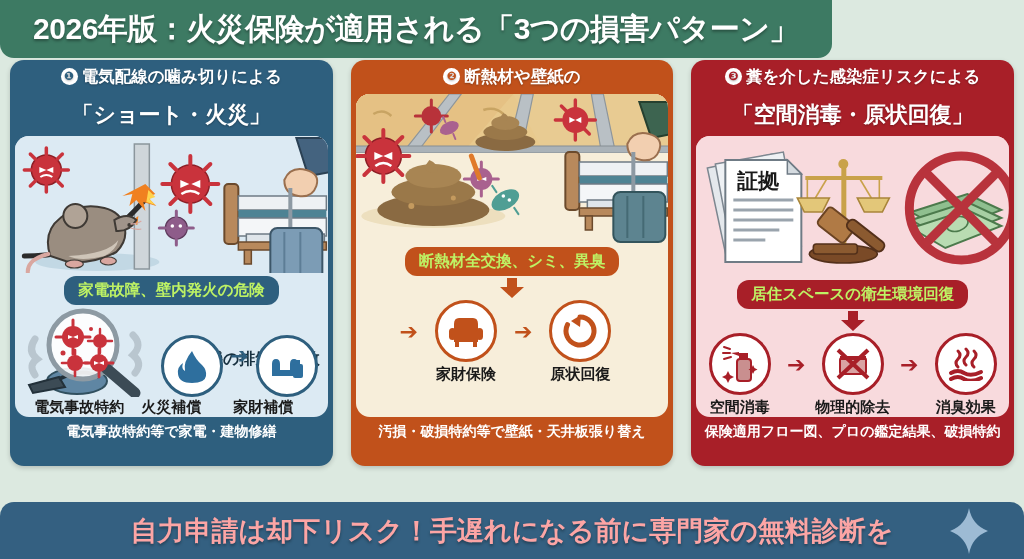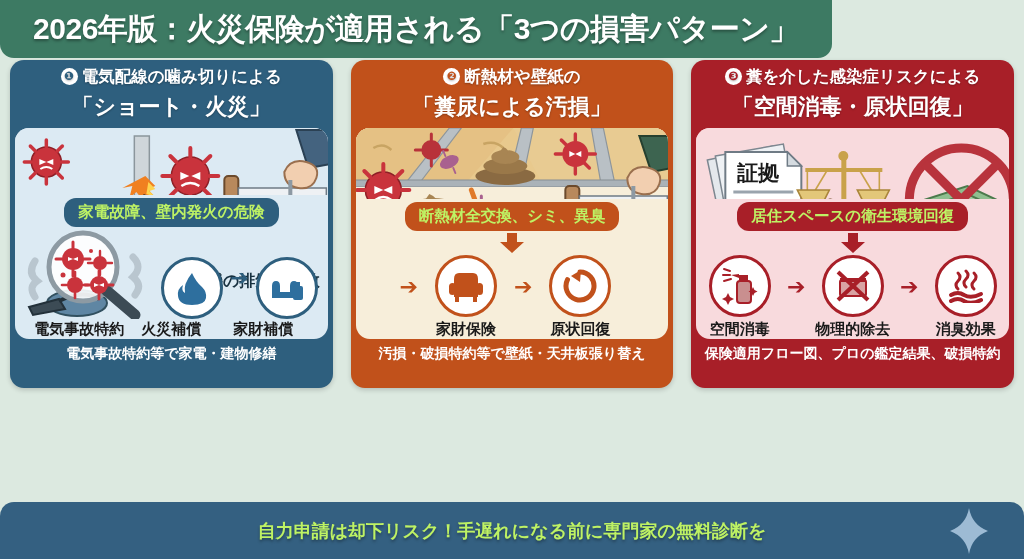--- a/index.html
+++ b/index.html
@@ -16,38 +16,38 @@
     background:#3d7a63;border-radius:0 0 14px 14px;
     display:flex;align-items:center;justify-content:center;
   }
   .header-title{
     color:#ffffff;font-size:30px;font-weight:bold;letter-spacing:-0.5px;
     text-shadow:0 2px 3px rgba(0,0,0,.35);white-space:nowrap;
   }
 
   
   .panels{
-    position:absolute;left:0;top:60px;width:1024px;height:328px;
+    position:absolute;left:0;top:60px;width:1024px;height:406px;
     display:flex;gap:18px;padding:0 10px;box-sizing:border-box;
   }
   .panel{
     flex:1;display:flex;flex-direction:column;
     border-radius:14px;overflow:hidden;
     box-shadow:0 2px 5px rgba(0,0,0,.18);
   }
   .p1{background:#2e5f7e;}
   .p2{background:#c1511b;}
   .p3{background:#a81f28;}
 
   .panel-head{
     padding:7px 6px 8px;text-align:center;color:#fff;
     font-weight:bold;line-height:1.18;
   }
   .head-l1{font-size:16.5px;display:block;text-shadow:0 1px 2px rgba(0,0,0,.3);}
-  .head-l2{font-size:22px;display:block;margin-top:8px;text-shadow:0 1px 2px rgba(0,0,0,.3);}
+  .head-l2{font-size:22px;display:block;margin-top:16px;text-shadow:0 1px 2px rgba(0,0,0,.3);}
   .numcircle{
     display:inline-block;width:17px;height:17px;border-radius:50%;
     background:#fff;color:#222;font-size:12px;line-height:17px;
     text-align:center;margin-right:4px;vertical-align:2px;font-weight:bold;
   }
   .p1 .numcircle{color:#2e5f7e;}
   .p2 .numcircle{color:#c1511b;}
   .p3 .numcircle{color:#a81f28;}
 
   .panel-body{
@@ -101,21 +101,21 @@
   
   .row1{display:flex;align-items:flex-end;height:92px;position:relative;}
 
   
   .banner{
     position:absolute;left:0;bottom:0;width:1024px;height:57px;
     background:#346081;border-radius:14px 14px 0 0;
     display:flex;align-items:center;justify-content:center;
   }
   .banner-text{
-    color:#bef264;font-size:18px;font-weight:bold;white-space:nowrap;
+    color:#fca5a5;font-size:27px;font-weight:bold;white-space:nowrap;
     text-shadow:0 2px 3px rgba(0,0,0,.35);
   }
   .sparkle{position:absolute;right:36px;top:6px;width:38px;height:46px;}
 </style>
 </head>
 <body>
 
 <div class="poster">
 
   <div class="header">
@@ -322,21 +322,20 @@
             <div class="iconlabel">家財補償</div>
           </div>
         </div>
       </div>
       <div class="panel-foot">電気事故特約等で家電・建物修繕</div>
     </div>
 
     <div class="panel p2">
       <div class="panel-head">
         <span class="head-l1"><span class="numcircle">❷</span><span>断熱材や壁紙の</span></span>
-        <span class="head-l2">「糞尿による汚損」</span>
       </div>
       <div class="panel-body b2">
 
         <div class="scene">
           <svg width="100%" height="150" viewBox="0 0 318 150" preserveAspectRatio="xMidYMid slice">
             <rect width="318" height="150" fill="#f7eeda"></rect>
 
             <path d="M0 0 L318 0 L318 58 L0 52 Z" fill="#e8c98d"></path>
             <path d="M0 0 L160 0 L110 58 L0 52Z" fill="#e5c184"></path>
             <path d="M160 0 L318 0 L318 56 L190 58Z" fill="#e8cb92"></path>

